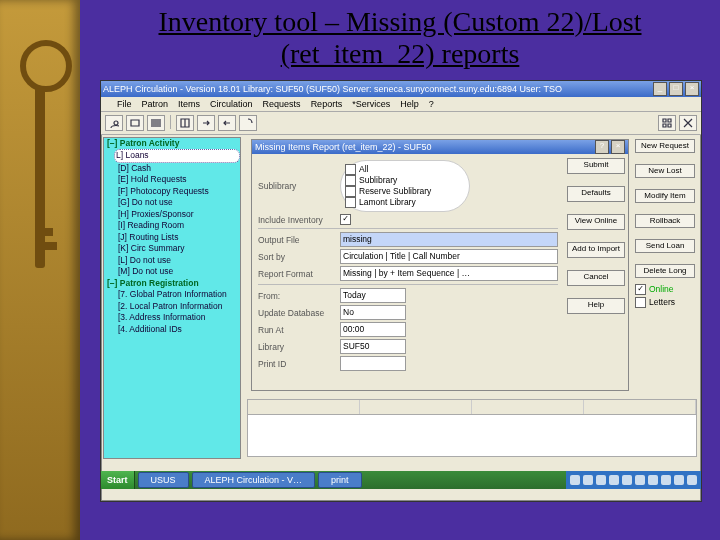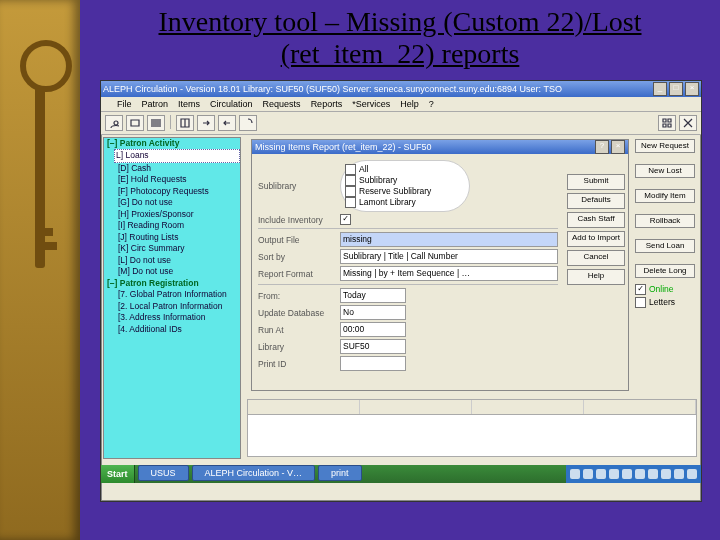--- a/index.html
+++ b/index.html
@@ -21,57 +21,57 @@
   .win-btns{display:flex;gap:2px;}
   .wbtn{width:12px;height:12px;background:#d6d2c4;border:1px solid #555;font-size:8px;line-height:10px;text-align:center;}
   .menubar{height:14px;background:#ece9d8;border-bottom:1px solid #aaa;font-size:9px;display:flex;gap:10px;padding:0 16px;align-items:center;}
   .toolbar{height:18px;background:#ece9d8;border-bottom:1px solid #aaa;display:flex;gap:4px;padding:2px 4px;align-items:center;}
   .tbtn{width:16px;height:14px;background:#f5f3ea;border:1px solid #999;display:flex;align-items:center;justify-content:center;}
   .tbtn svg{width:10px;height:10px;}
   .body{display:flex;height:calc(100% - 16px - 14px - 18px - 46px);}
   
   .leftpane{width:136px;background:#61e8e8;border:1px solid #888;margin:2px;overflow:hidden;font-size:8.5px;line-height:1.35;}
   .leftpane .node{padding-left:3px;white-space:nowrap;}
-  .leftpane .child{padding-left:14px;color:#103;}
+  .leftpane .child{padding-left:14px;color:#103;border-radius:6px;}
   .leftpane .boxed{background:#fff;border:1px dotted #66a;padding-left:1px;margin-left:10px;}
   .leftpane .section{font-weight:bold;color:#062;}
   
   .center{flex:1;position:relative;background:#ece9d8;margin:2px;}
   .dialog{position:absolute;left:6px;top:2px;right:4px;height:250px;background:#ece9d8;border:1px solid #888;}
   .dialog-title{height:14px;background:linear-gradient(180deg,#7aa1e6,#3b6bc8);color:#fff;font-size:9px;
      display:flex;align-items:center;justify-content:space-between;padding:0 3px;}
   .dlg-body{display:flex;height:calc(100% - 14px);}
   .dlg-form{flex:1;padding:4px 6px;font-size:8.5px;}
   .row{display:flex;align-items:center;margin:2px 0;gap:4px;}
   .lbl{width:78px;color:#555;}
   .field{flex:1;height:13px;background:#fff;border:1px solid #9a9a9a;padding:0 2px;font-size:8.5px;line-height:13px;overflow:hidden;}
   .field.sel{background:#c4d6f8;}
   .field.small{width:60px;flex:none;}
   .chk-group{border:1px solid #ccc;background:#fff;padding:3px 4px;margin-left:82px;width:120px;}
   .chk-line{display:flex;align-items:center;gap:3px;font-size:8.5px;line-height:1.3;}
   .chk{width:9px;height:9px;border:1px solid #666;background:#fff;}
   .chk.on::after{content:"✓";font-size:8px;line-height:8px;display:block;text-align:center;}
   .sep{height:1px;background:#bbb;margin:3px 0;}
   
-  .dlg-btns{width:58px;padding:20px 3px;display:flex;flex-direction:column;gap:3px;background:#ece9d8;}
+  .dlg-btns{width:58px;padding:4px 3px;display:flex;flex-direction:column;gap:12px;background:#ece9d8;}
   .btn{height:14px;background:#f5f3ea;border:1px solid #888;font-size:8px;text-align:center;line-height:12px;}
   
   .rpanel{position:absolute;right:4px;top:2px;width:60px;}
   .rbtns{display:flex;flex-direction:column;gap:11px;margin-bottom:6px;}
   .rbtns .btn{height:12px;}
   .chks-side{font-size:8.5px;}
   .chks-side .chk-line{margin:2px 0;}
   
   .list-area{position:absolute;left:2px;right:2px;top:262px;bottom:2px;border:1px solid #aaa;background:#fff;}
   .list-head{height:14px;background:#ece9d8;border-bottom:1px solid #aaa;display:flex;}
   .list-head div{flex:1;border-right:1px solid #ccc;font-size:8px;padding:1px 3px;}
   
   .status{position:absolute;left:0;right:0;bottom:18px;height:10px;background:#ece9d8;border-top:1px solid #aaa;}
-  .taskbar{position:absolute;left:0;right:0;bottom:18px;height:18px;background:linear-gradient(180deg,#3a8b3a,#2d6e2d);
-     display:flex;align-items:flex-start;font-size:9px;color:#fff;}
+  .taskbar{position:absolute;left:0;right:0;bottom:12px;height:18px;background:linear-gradient(180deg,#3a8b3a,#2d6e2d);
+     display:flex;align-items:center;font-size:9px;color:#fff;}
   .start{background:linear-gradient(180deg,#4fb54f,#2d8a2d);height:100%;display:flex;align-items:center;padding:0 6px;
      border-right:1px solid #1a4a1a;font-weight:bold;}
   .task{background:#4a7dc9;margin-left:3px;height:14px;border:1px solid #2a4d89;padding:0 12px;display:flex;align-items:center;border-radius:2px;}
   .tray{margin-left:auto;background:#2f72c4;height:100%;display:flex;align-items:center;padding:0 4px;gap:3px;}
   .tray .ticon{width:10px;height:10px;background:#cde;border-radius:2px;}
 </style>
 </head>
 <body>
 
 <div class="slide">
@@ -244,21 +244,21 @@
                 <div class="lbl">Include Inventory</div>
                 <div class="chk on"></div>
               </div>
               <div class="sep"></div>
               <div class="row">
                 <div class="lbl">Output File</div>
                 <div class="field sel">missing</div>
               </div>
               <div class="row">
                 <div class="lbl">Sort by</div>
-                <div class="field">Sublibrary | Title | Call Number</div>
+                <div class="field">Circulation | Title | Call Number</div>
               </div>
               <div class="row">
                 <div class="lbl">Report Format</div>
                 <div class="field">Missing | by + Item Sequence | …</div>
               </div>
               <div class="sep"></div>
               <div class="row">
                 <div class="lbl">From:</div>
                 <div class="field small">Today</div>
               </div>
@@ -275,21 +275,21 @@
                 <div class="field small">SUF50</div>
               </div>
               <div class="row">
                 <div class="lbl">Print ID</div>
                 <div class="field small"></div>
               </div>
             </div>
             <div class="dlg-btns" id="dlgbtns">
                 <div class="btn">Submit</div>
                 <div class="btn">Defaults</div>
-                <div class="btn">Cash Staff</div>
+                <div class="btn">View Online</div>
                 <div class="btn">Add to Import</div>
                 <div class="btn">Cancel</div>
                 <div class="btn">Help</div>
               </div>
           </div>
         </div>
 
         <div class="list-area">
           <div class="list-head" id="listhead">
               <div></div>

